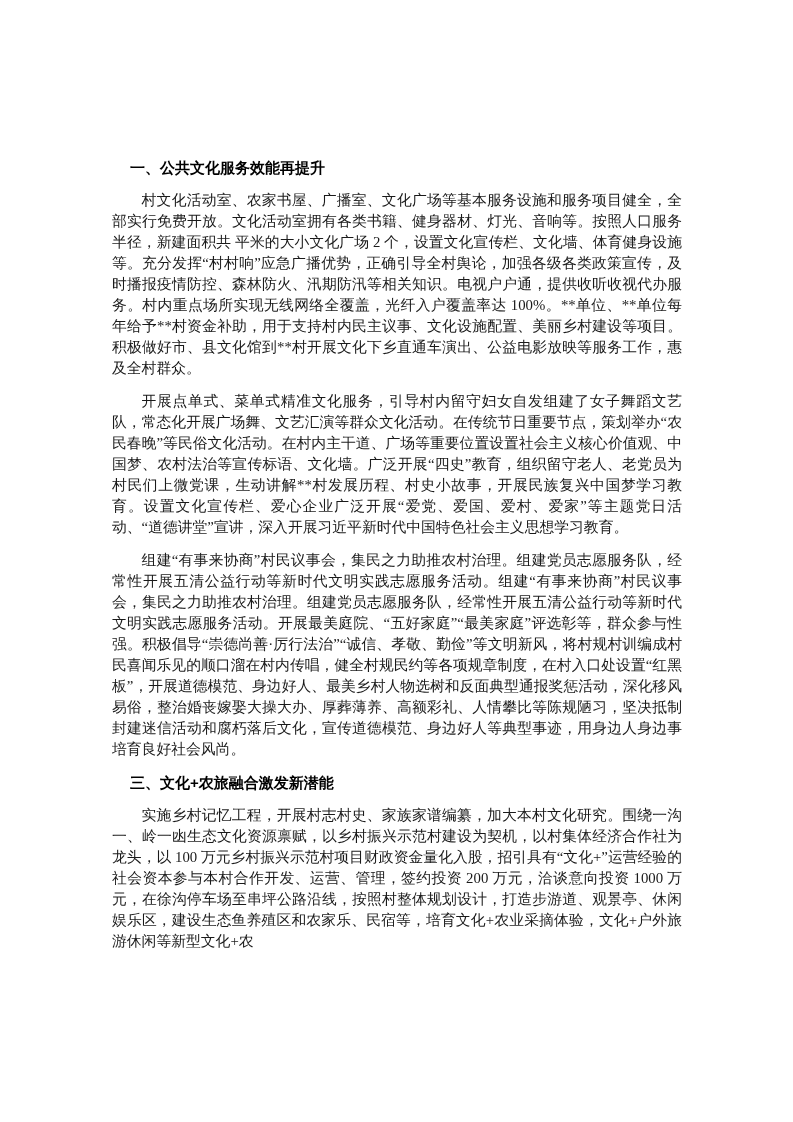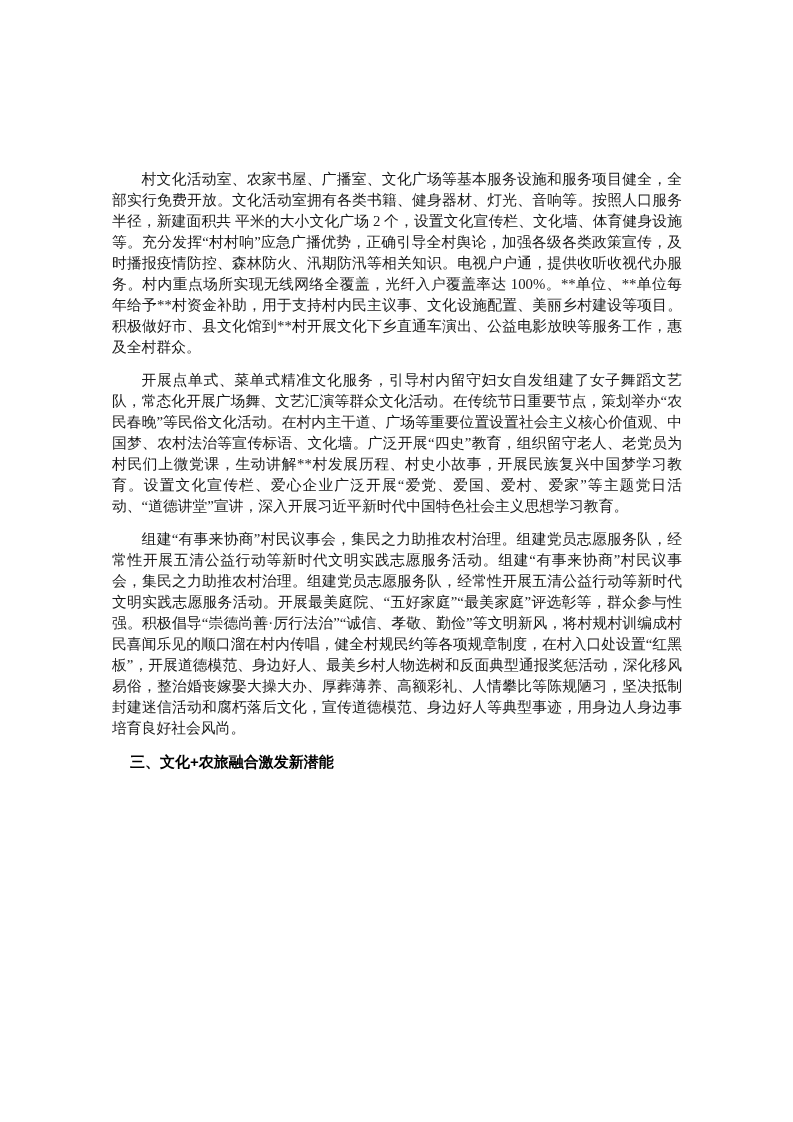--- a/index.html
+++ b/index.html
@@ -53,21 +53,23 @@
   }
 </style>
 </head>
 <body>
 
 <div class="page">
 
 
   <div class="doc-body">
 
+    <h2 class="section-heading">一、公共文化服务效能再提升</h2>
     <p class="para">村文化活动室、农家书屋、广播室、文化广场等基本服务设施和服务项目健全，全部实行免费开放。文化活动室拥有各类书籍、健身器材、灯光、音响等。按照人口服务半径，新建面积共 平米的大小文化广场 2 个，设置文化宣传栏、文化墙、体育健身设施等。充分发挥“村村响”应急广播优势，正确引导全村舆论，加强各级各类政策宣传，及时播报疫情防控、森林防火、汛期防汛等相关知识。电视户户通，提供收听收视代办服务。村内重点场所实现无线网络全覆盖，光纤入户覆盖率达 100%。**单位、**单位每年给予**村资金补助，用于支持村内民主议事、文化设施配置、美丽乡村建设等项目。积极做好市、县文化馆到**村开展文化下乡直通车演出、公益电影放映等服务工作，惠及全村群众。</p>
 
     <p class="para">开展点单式、菜单式精准文化服务，引导村内留守妇女自发组建了女子舞蹈文艺队，常态化开展广场舞、文艺汇演等群众文化活动。在传统节日重要节点，策划举办“农民春晚”等民俗文化活动。在村内主干道、广场等重要位置设置社会主义核心价值观、中国梦、农村法治等宣传标语、文化墙。广泛开展“四史”教育，组织留守老人、老党员为村民们上微党课，生动讲解**村发展历程、村史小故事，开展民族复兴中国梦学习教育。设置文化宣传栏、爱心企业广泛开展“爱党、爱国、爱村、爱家”等主题党日活动、“道德讲堂”宣讲，深入开展习近平新时代中国特色社会主义思想学习教育。</p>
     <p class="para">组建“有事来协商”村民议事会，集民之力助推农村治理。组建党员志愿服务队，经常性开展五清公益行动等新时代文明实践志愿服务活动。组建“有事来协商”村民议事会，集民之力助推农村治理。组建党员志愿服务队，经常性开展五清公益行动等新时代文明实践志愿服务活动。开展最美庭院、“五好家庭”“最美家庭”评选彰等，群众参与性强。积极倡导“崇德尚善·厉行法治”“诚信、孝敬、勤俭”等文明新风，将村规村训编成村民喜闻乐见的顺口溜在村内传唱，健全村规民约等各项规章制度，在村入口处设置“红黑板”，开展道德模范、身边好人、最美乡村人物选树和反面典型通报奖惩活动，深化移风易俗，整治婚丧嫁娶大操大办、厚葬薄养、高额彩礼、人情攀比等陈规陋习，坚决抵制封建迷信活动和腐朽落后文化，宣传道德模范、身边好人等典型事迹，用身边人身边事培育良好社会风尚。</p>
 
     <h2 class="section-heading">三、文化+农旅融合激发新潜能</h2>
+    <p class="para">实施乡村记忆工程，开展村志村史、家族家谱编纂，加大本村文化研究。围绕一沟一、岭一凼生态文化资源禀赋，以乡村振兴示范村建设为契机，以村集体经济合作社为龙头，以 100 万元乡村振兴示范村项目财政资金量化入股，招引具有“文化+”运营经验的社会资本参与本村合作开发、运营、管理，签约投资 200 万元，洽谈意向投资 1000 万元，在徐沟停车场至串坪公路沿线，按照村整体规划设计，打造步游道、观景亭、休闲娱乐区，建设生态鱼养殖区和农家乐、民宿等，培育文化+农业采摘体验，文化+户外旅游休闲等新型文化+农</p>
 
   </div>
 </div>
 
 </body></html>

